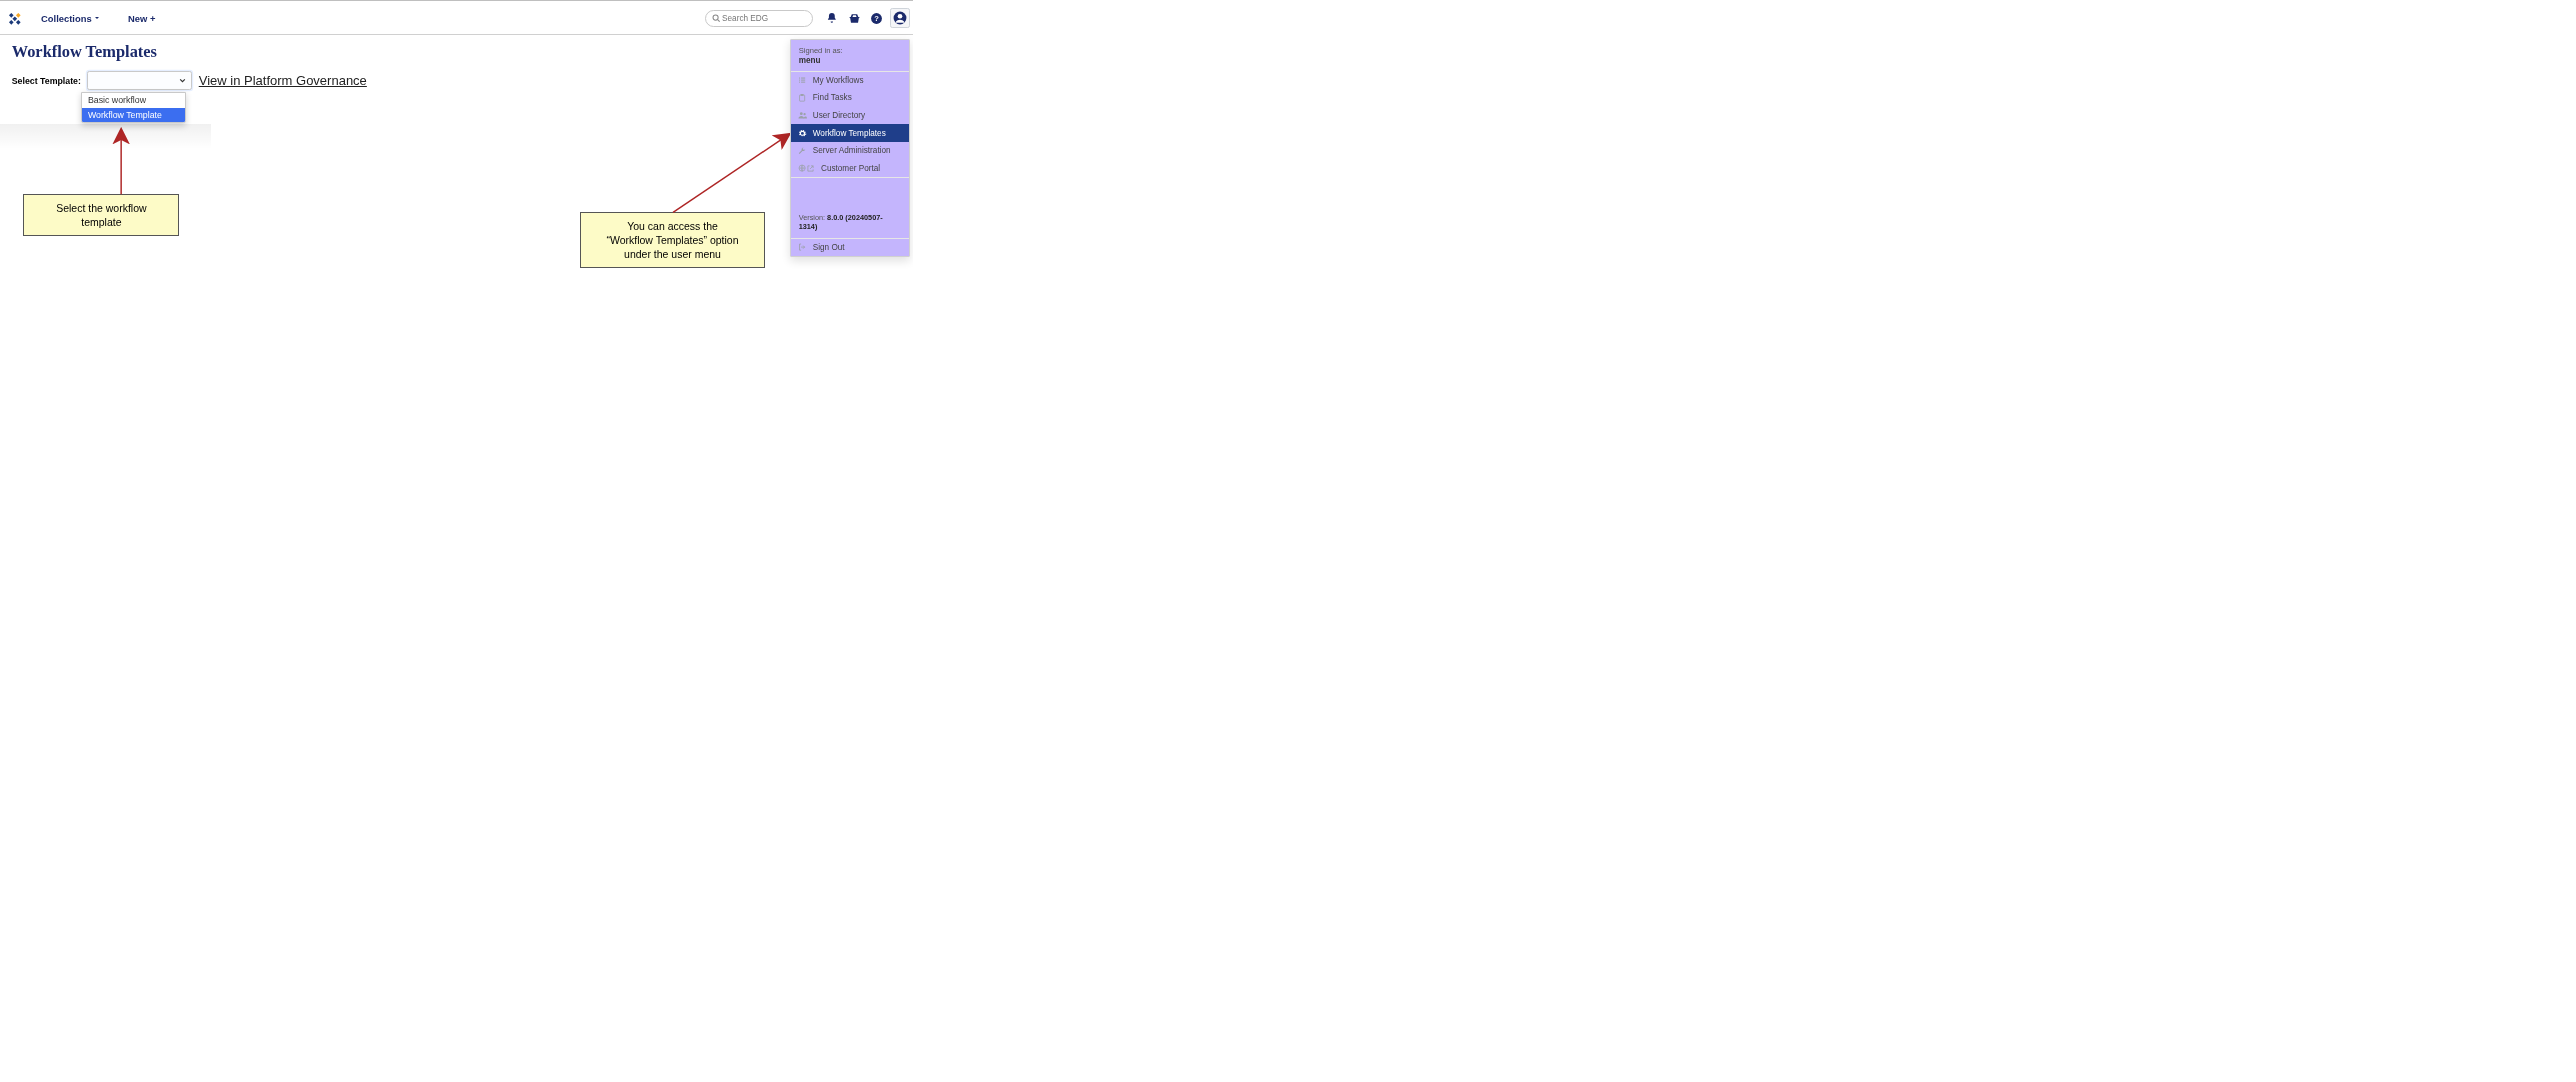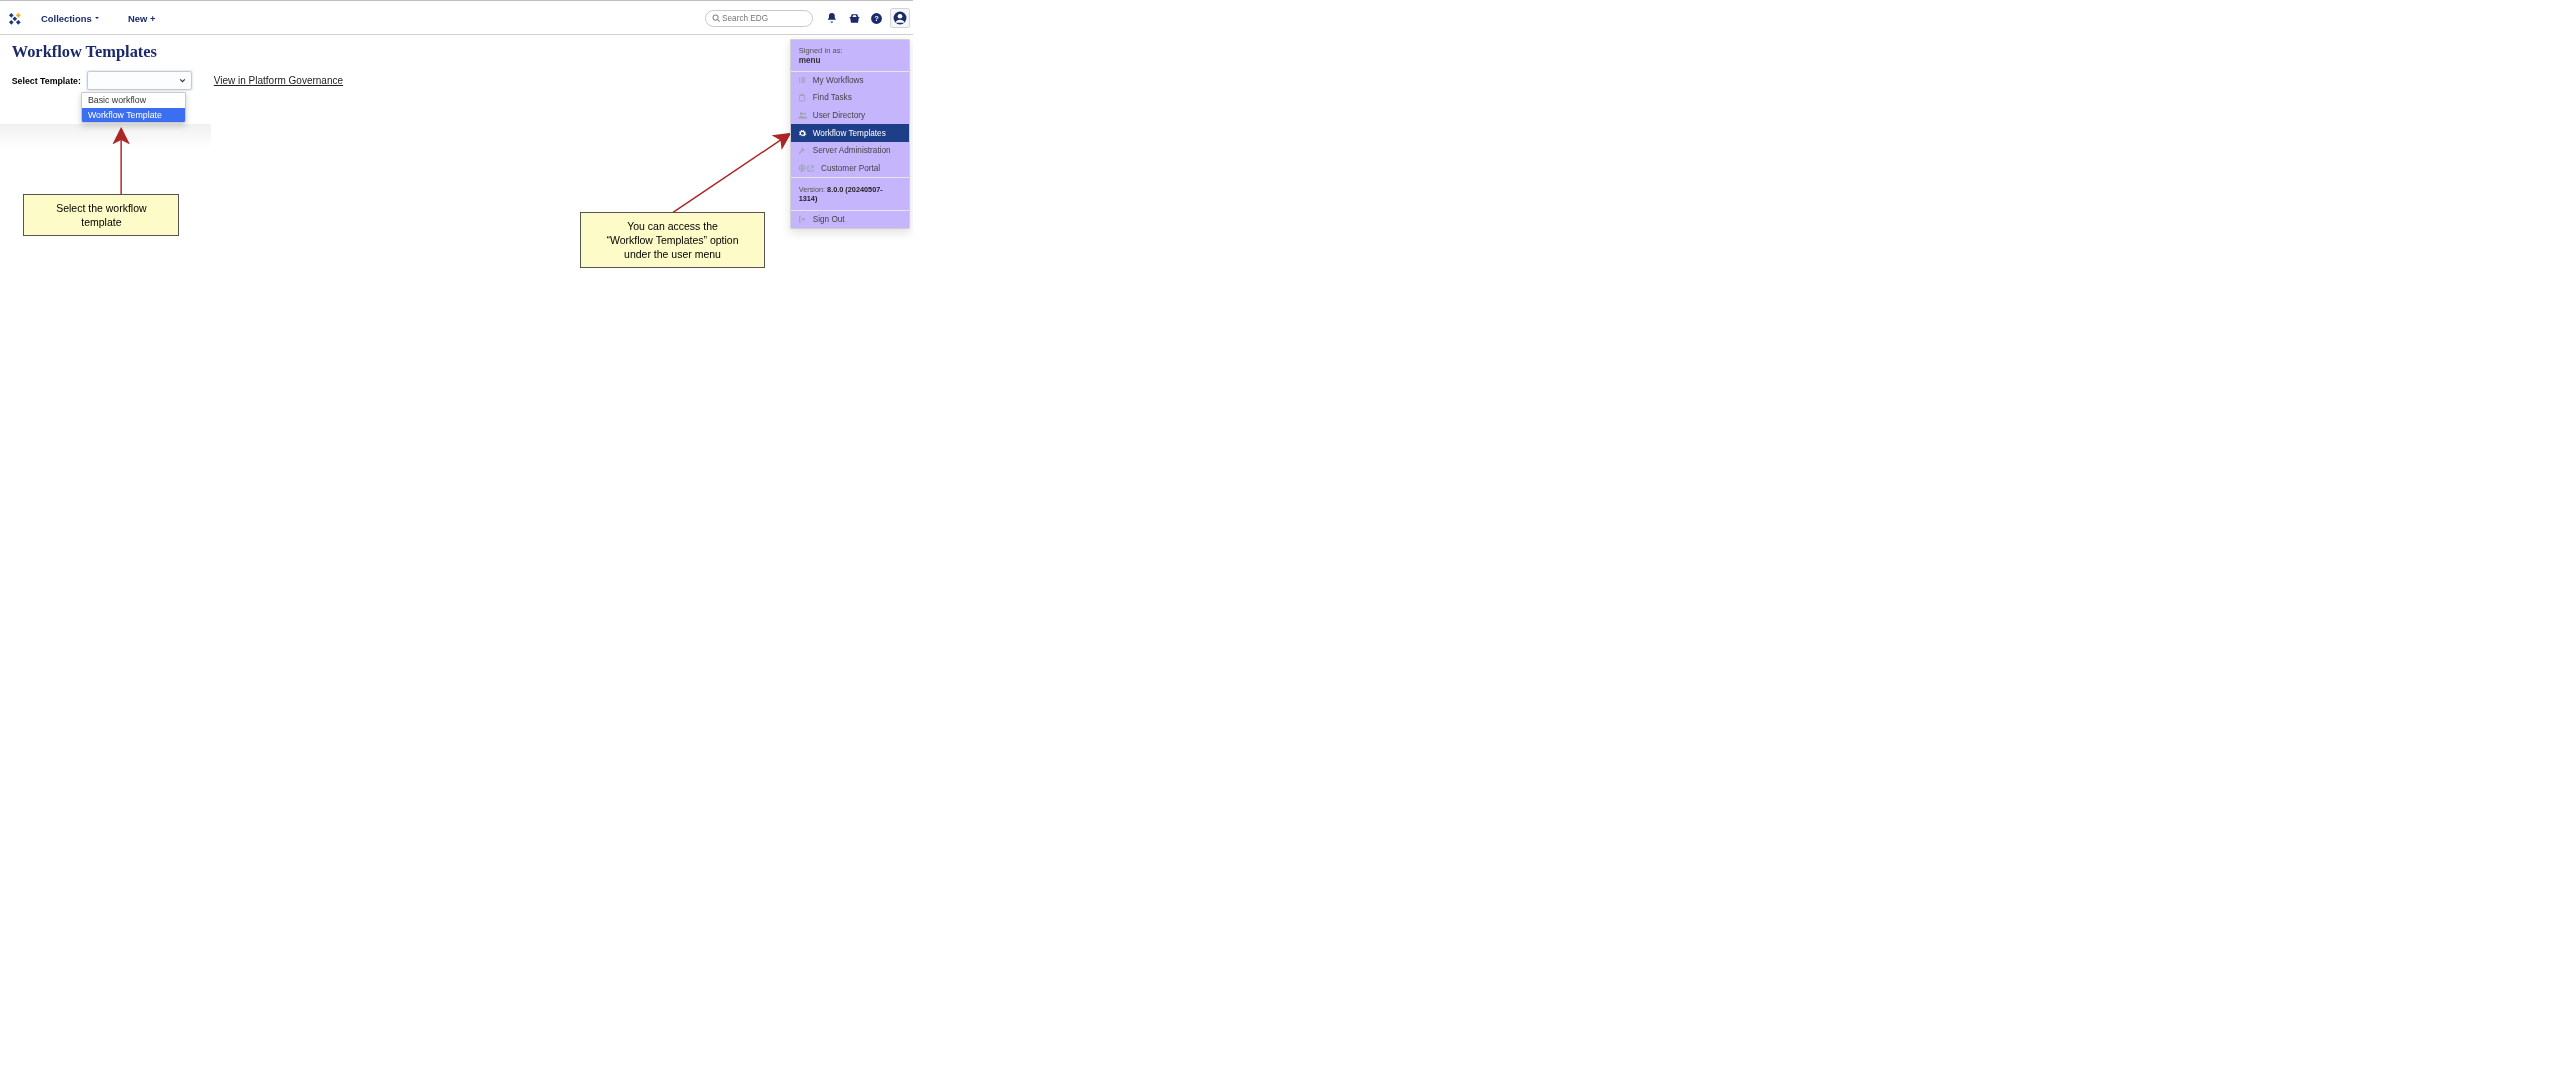--- a/index.html
+++ b/index.html
@@ -144,24 +144,24 @@
     justify-content: flex-end;
     padding-right: 4.7px;
     box-shadow: 0 0 0 1.2px rgba(80,140,255,0.15);
     cursor: pointer;
   }
   .select-chevron {
     width: 8.2px; height: 8.2px;
     display: flex; align-items: center; justify-content: center;
   }
   .gov-link {
-    margin-left: 16px;
+    margin-left: 1px;
     color: #222;
     text-decoration: underline;
-    font-size: 10px;
+    font-size: 13px;
     cursor: pointer;
   }
 
   
   .listbox {
     position: absolute;
     left: 81px;
     top: 91px;
     width: 105px;
     background: #fff;
@@ -239,20 +239,21 @@
     color: var(--icon-gray);
     display: flex;
     align-items: center;
     justify-content: center;
   }
   .menu-item.active .mi-icon { color: #fff; }
   .version-row {
     padding: 7px 8.2px;
     font-size: 7.3px;
     color: #555;
+    margin-top: 28px;
   }
   .version-row b { color: #222; }
 
   
   .callout {
     position: absolute;
     background: var(--callout-bg);
     border: 0.6px solid var(--callout-border);
     padding: 5.9px 10.5px;
     font-size: 10.5px;

